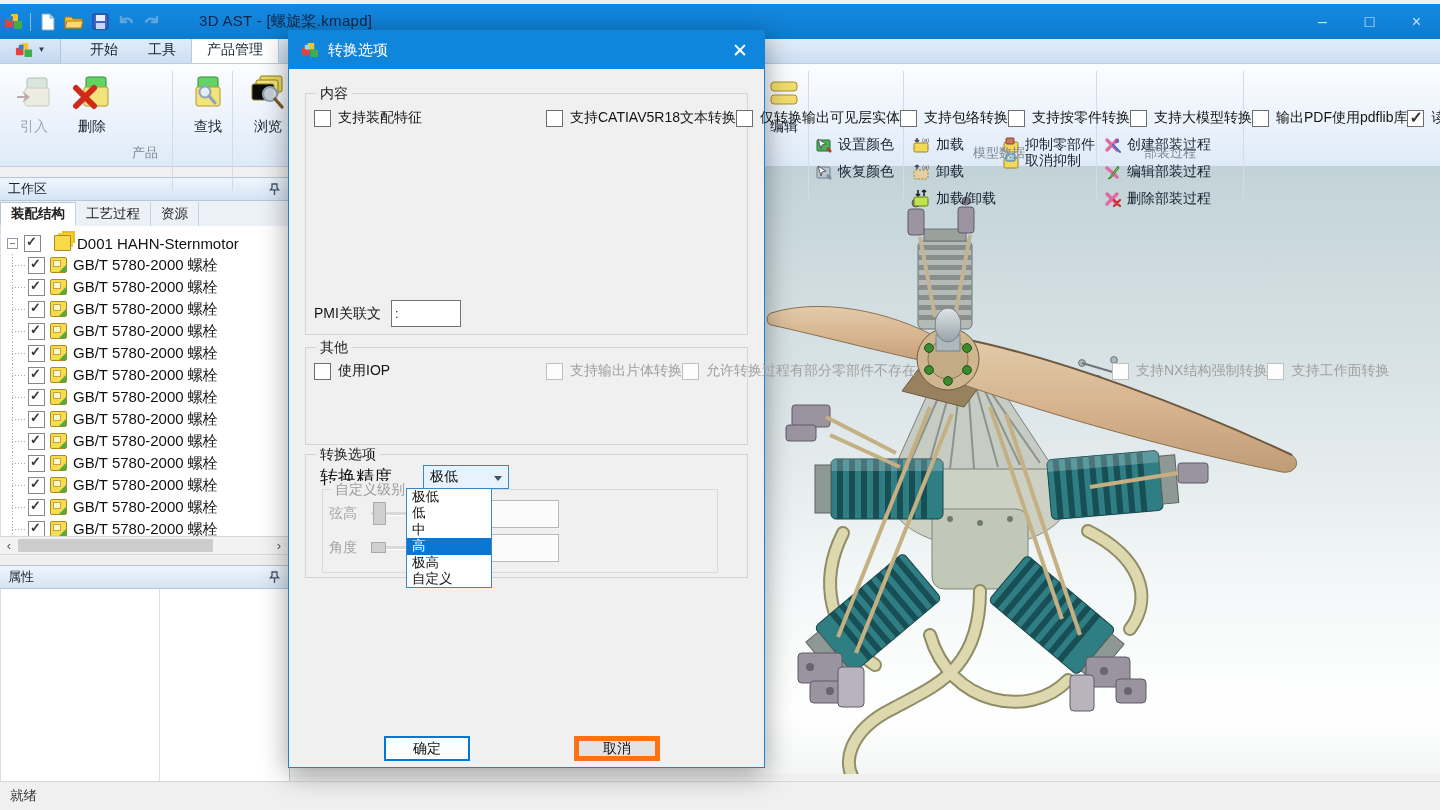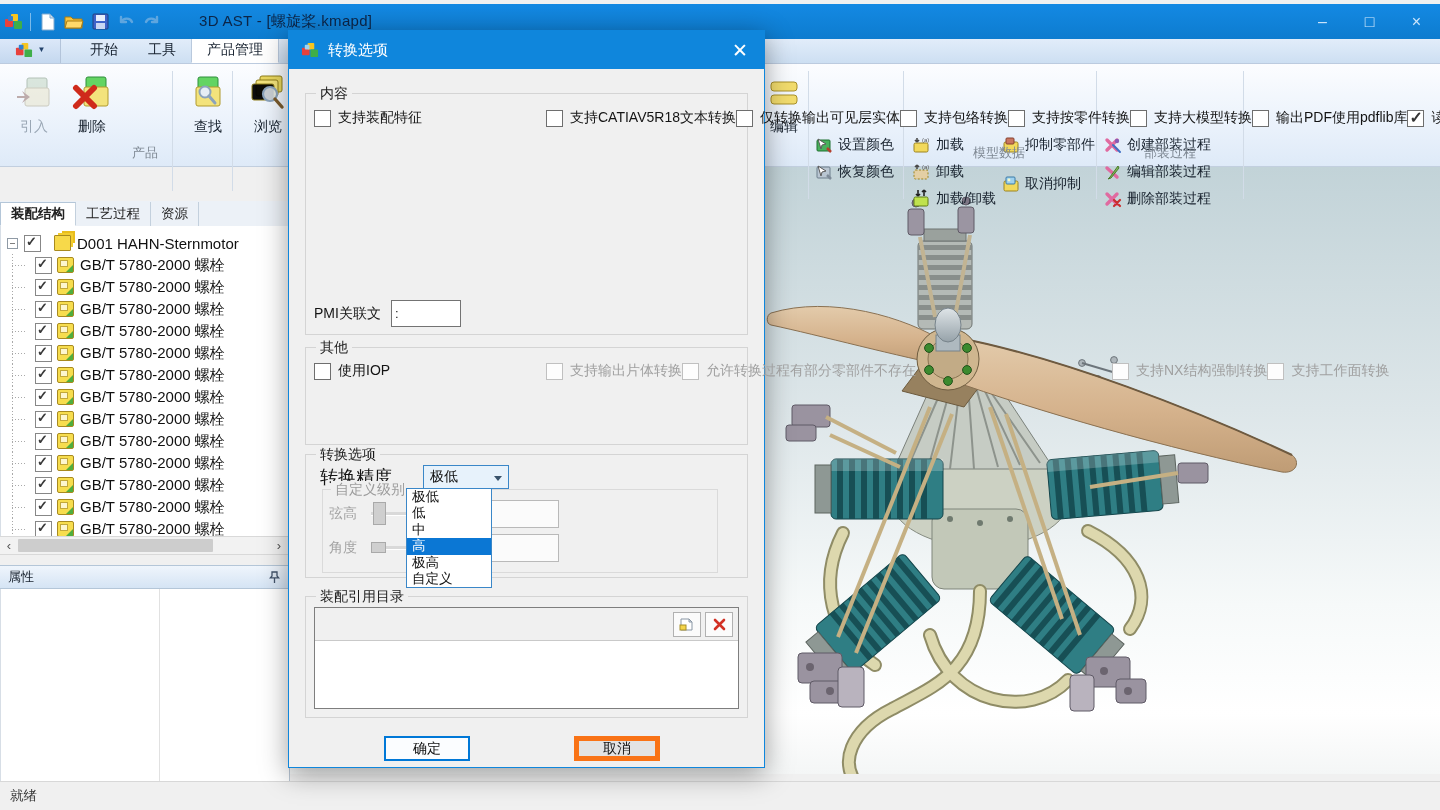--- a/index.html
+++ b/index.html
@@ -56,21 +56,21 @@
   .ptab.active{background:#fff;font-weight:bold;border-top:1px solid #b4c6d8;
     border-left:1px solid #b4c6d8;border-bottom:1px solid #fff;box-sizing:border-box}
   .treearea{position:absolute;left:0;right:0;background:#fff;overflow:hidden;border-left:1px solid #d7dee6}
   .trow{height:22px;display:flex;align-items:center;font-size:15px;color:#101010;white-space:nowrap}
   .trow .exp{width:11px;height:11px;border:1px solid #8f9aa5;background:#fff;font-size:9px;
     line-height:9px;text-align:center;color:#333;margin:0 6px 0 6px;box-sizing:border-box}
   .tck{width:15px;height:15px;border:1px solid #878787;background:#fff;position:relative;
     margin-right:5px;flex:0 0 auto}
   .tck::after{content:"✓";position:absolute;left:1px;top:-2px;font-size:13px;color:#3a3a3a;font-weight:bold}
   .trow .tlb{margin-left:6px}
-  .trow.child{padding-left:34px;position:relative}
+  .trow.child{padding-left:27px;position:relative}
   .trow.child::before{content:"";position:absolute;left:11px;top:0;bottom:0;width:1px;
     background:repeating-linear-gradient(#a9a9a9 0 1px,transparent 1px 3px)}
   .trow.child::after{content:"";position:absolute;left:11px;top:11px;width:14px;height:1px;
     background:repeating-linear-gradient(90deg,#a9a9a9 0 1px,transparent 1px 3px)}
   .pic{width:17px;height:16px;position:relative;flex:0 0 auto}
   .pic.part{background:#f7dd4e;border:1px solid #a88a20;border-radius:2px;box-sizing:border-box}
   .pic.part::before{content:"";position:absolute;left:2px;top:2px;width:6px;height:5px;
     background:#fdf6cf;border:1px solid #c2a83c}
   .pic.part::after{content:"";position:absolute;right:0px;bottom:0px;width:0;height:0;
     border-left:7px solid transparent;border-bottom:7px solid #4fae3d}
@@ -335,21 +335,21 @@
   </div>
   <div class="smbtn" style="left:1002px;top:68px">
     <span>
         <svg width="18" height="18" viewBox="0 0 18 18">
           <rect x="2" y="6" width="14" height="10" rx="1.5" fill="#f2d95c" stroke="#9c8420"></rect>
           <rect x="4" y="2" width="8" height="6" rx="1" fill="#c87660" stroke="#86402e"></rect>
         </svg>
       </span>
     <span>抑制零部件</span>
   </div>
-  <div class="smbtn" style="left:1002px;top:107px">
+  <div class="smbtn" style="left:1002px;top:84px">
     <span>
         <svg width="18" height="18" viewBox="0 0 18 18">
           <rect x="2" y="6" width="14" height="10" rx="1.5" fill="#f2d95c" stroke="#9c8420"></rect>
           <rect x="4" y="2" width="9" height="7" rx="1" fill="#9fd1ef" stroke="#3a7ba6"></rect>
           <circle cx="7" cy="5" r="1.4" fill="#f4f9c8"></circle>
         </svg>
       </span>
     <span>取消抑制</span>
   </div>
   <div class="grplabel" style="left:906px;width:186px">模型数据</div>
@@ -381,20 +381,28 @@
           <path d="M10 10l6 6M16 10l-6 6" stroke="#c92f2f" stroke-width="2.2" stroke-linecap="round"></path>
         </svg>
       </span>
     <span>删除部装过程</span>
   </div>
   <div class="grplabel" style="left:1100px;width:140px">部装过程</div>
   <div class="vsep short" style="left:1243px"></div>
 </div>
 
 <div class="leftpanel">
+  <div class="phead" style="top:11px">
+    <span>工作区</span>
+    <span class="pin">
+      <svg width="11" height="13" viewBox="0 0 11 13">
+          <path d="M3 1h5v4l1.6 1.8H1.4L3 5zM5.5 7v5" stroke="#42536a" stroke-width="1.3" fill="#dfe8f2"></path>
+        </svg>
+    </span>
+  </div>
   <div class="ptabs" style="top:35px">
     <div class="ptab active">装配结构</div>
     <div class="ptab">工艺过程</div>
     <div class="ptab">资源</div>
   </div>
   <div class="treearea" style="top:60px;height:310px">
     <div style="height:6px"></div>
     <div class="trow">
       <span class="exp">–</span>
       <span class="tck"></span>
@@ -775,35 +783,16 @@
 
   <div class="ddlist" style="left:117px;top:457px">
     <div class="dditem">极低</div>
     <div class="dditem">低</div>
     <div class="dditem">中</div>
     <div class="dditem sel">高</div>
     <div class="dditem">极高</div>
     <div class="dditem">自定义</div>
   </div>
 
-  <div class="grp" style="top:565px;height:120px">
-    <span class="gl">装配引用目录</span>
-    <div class="refwrap">
-      <div class="refbar">
-        <span class="refbtn">
-          <svg width="16" height="15" viewBox="0 0 16 15">
-              <path d="M2 2h8l3 3v8H2z" fill="#fff" stroke="#8a97a5"></path>
-              <path d="M10 2l3 3h-3z" fill="#d8e2ec" stroke="#8a97a5"></path>
-              <rect x="1" y="8" width="6" height="5" fill="#f4d44a" stroke="#a8902a"></rect>
-            </svg>
-        </span>
-        <span class="refbtn">
-          <svg width="13" height="13" viewBox="0 0 13 13">
-              <path d="M2 2l9 9M11 2l-9 9" stroke="#d23024" stroke-width="2.6" stroke-linecap="round"></path>
-            </svg>
-        </span>
-      </div>
-    </div>
-  </div>
 
   <div class="dbtn ok" style="left:95px;top:705px">确定</div>
   <div class="dbtn cancel" style="left:285px;top:705px">取消</div>
 </div>
 
 </body></html>

